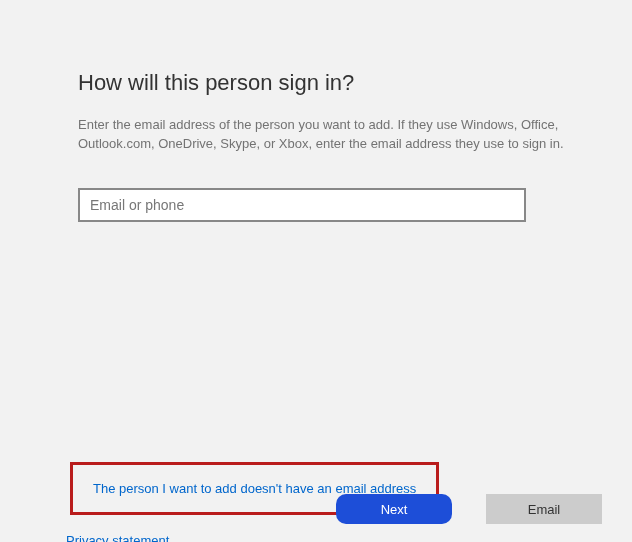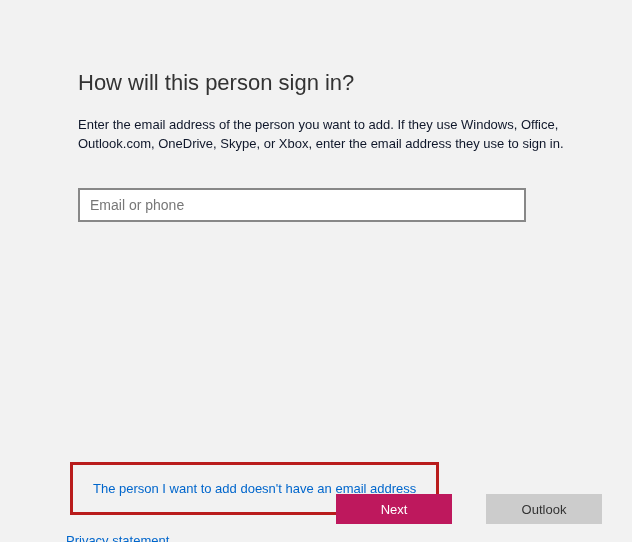--- a/index.html
+++ b/index.html
@@ -19,21 +19,21 @@
       padding: 22px 30px 0 30px;
     }
     .title {
       font-size: 22px;
       font-weight: 400;
       color: #333;
       margin-bottom: 20px;
     }
     .description {
       font-size: 13px;
-      color: #0f172a;
+      color: #737373;
       line-height: 1.45;
       margin-bottom: 22px;
     }
     .email-input {
       width: 448px;
       height: 34px;
       border: 2px solid #888;
       background: #fff;
       font-size: 14px;
       padding: 0 10px;
@@ -80,22 +80,23 @@
     .btn {
       width: 116px;
       height: 30px;
       border: none;
       font-size: 13px;
       font-family: inherit;
       cursor: pointer;
       outline: none;
     }
     .btn-primary {
-      background: #be185d;
+      background: #1d4ed8;
       color: #fff;
+      border-radius: 10px;
     }
     .btn-secondary {
       background: #ccc;
       color: #333;
     }
   </style>
 </head>
 <body>
 
 <div class="content">
@@ -107,14 +108,14 @@
 <div class="links-area">
   <div class="highlight-box">
     <a class="link">The person I want to add doesn't have an email address</a>
   </div>
   <br>
   <a class="privacy-link">Privacy statement</a>
 </div>
 
 <div class="button-row">
   <button class="btn btn-primary">Next</button>
-  <button class="btn btn-secondary">Outlook</button>
+  <button class="btn btn-secondary">Email</button>
 </div>
 
 </body></html>

